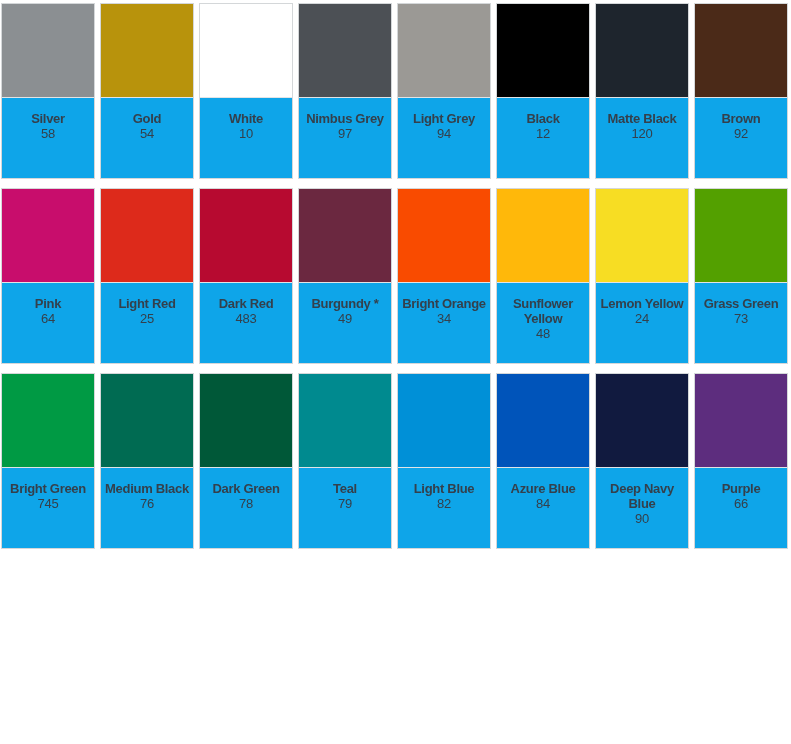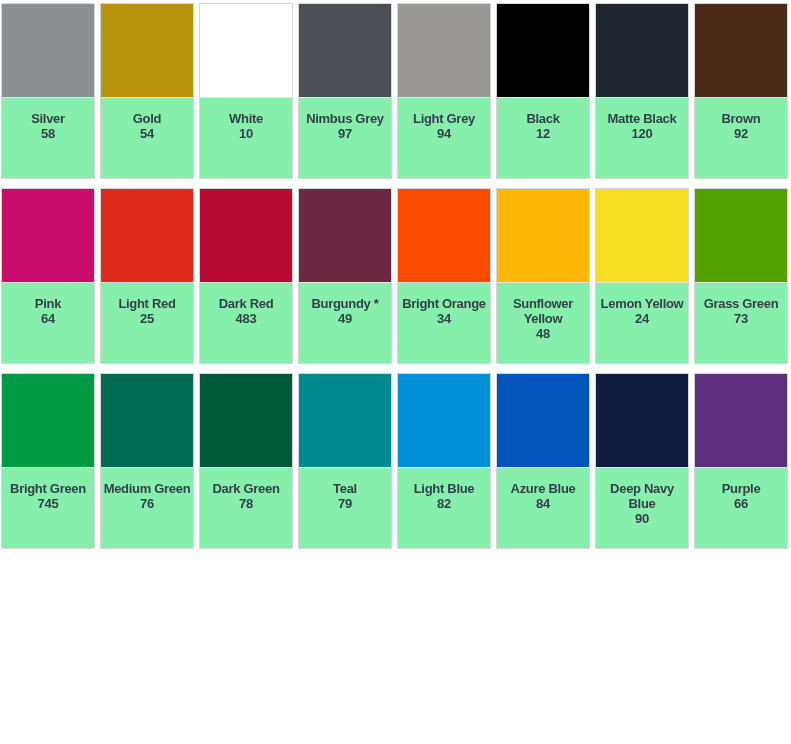--- a/index.html
+++ b/index.html
@@ -22,21 +22,21 @@
     grid-auto-rows: 185px;
     column-gap: 1px;
     row-gap: 0px;
     padding: 3px 0 0 1px;
   }
 
   .swatch-card {
     width: 94px;
     height: 176px;
     border: 1px solid #d4d7d9;
-    background: #86efac;
+    background: #0ea5e9;
     display: flex;
     flex-direction: column;
     overflow: hidden;
   }
 
   .swatch-color {
     width: 100%;
     height: 94px;
     flex: 0 0 94px;
     border-bottom: 1px solid #e2e4e6;
@@ -60,21 +60,21 @@
     letter-spacing: -0.3px;
     font-stretch: condensed;
     padding: 0 1px;
     white-space: normal;
     word-break: normal;
     max-width: 92px;
   }
 
   .swatch-code {
     font-size: 13px;
-    font-weight: bold;
+    font-weight: normal;
     color: #34404c;
     letter-spacing: -0.3px;
     font-stretch: condensed;
   }
 </style>
 </head>
 <body>
 
 <div id="swatch-grid">
     <div class="swatch-card">
@@ -192,21 +192,21 @@
     <div class="swatch-card">
       <div class="swatch-color" style="background: rgb(0, 154, 68);"></div>
       <div class="swatch-label">
         <div class="swatch-name">Bright Green</div>
         <div class="swatch-code">745</div>
       </div>
     </div>
     <div class="swatch-card">
       <div class="swatch-color" style="background: rgb(0, 107, 82);"></div>
       <div class="swatch-label">
-        <div class="swatch-name">Medium Green</div>
+        <div class="swatch-name">Medium Black</div>
         <div class="swatch-code">76</div>
       </div>
     </div>
     <div class="swatch-card">
       <div class="swatch-color" style="background: rgb(0, 88, 56);"></div>
       <div class="swatch-label">
         <div class="swatch-name">Dark Green</div>
         <div class="swatch-code">78</div>
       </div>
     </div>

